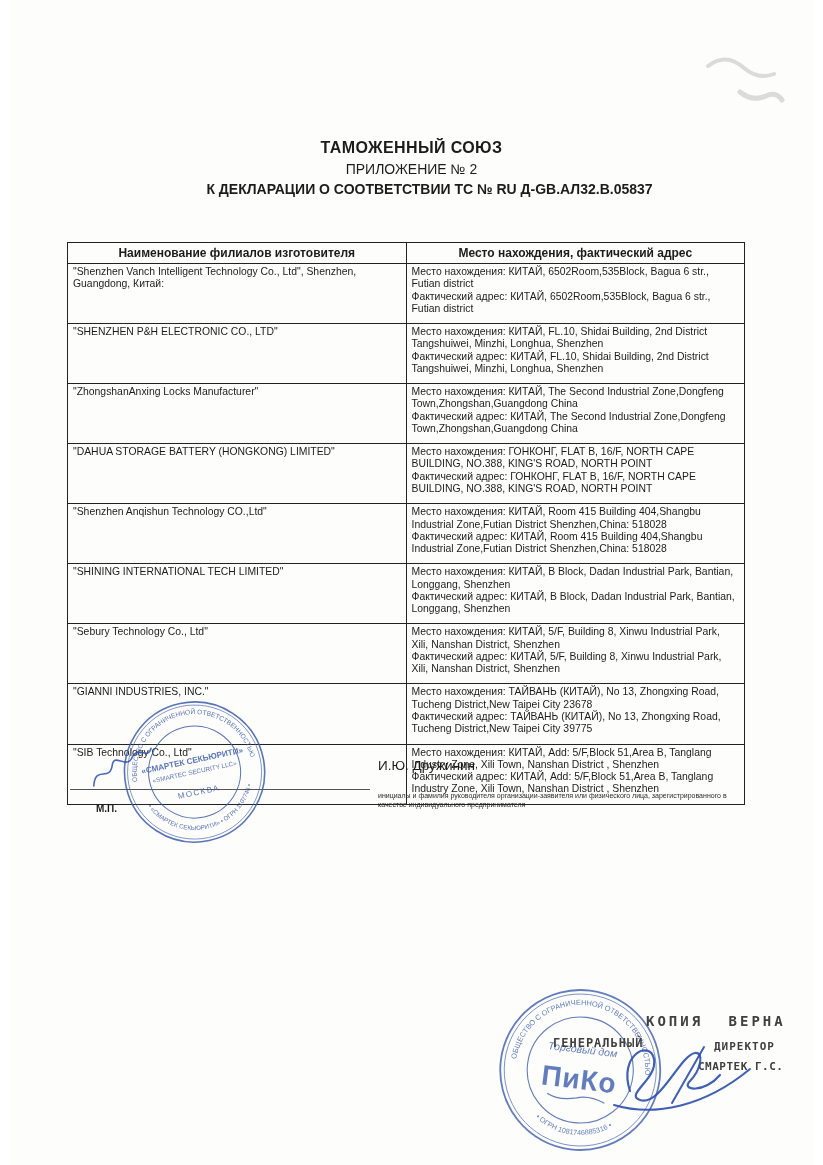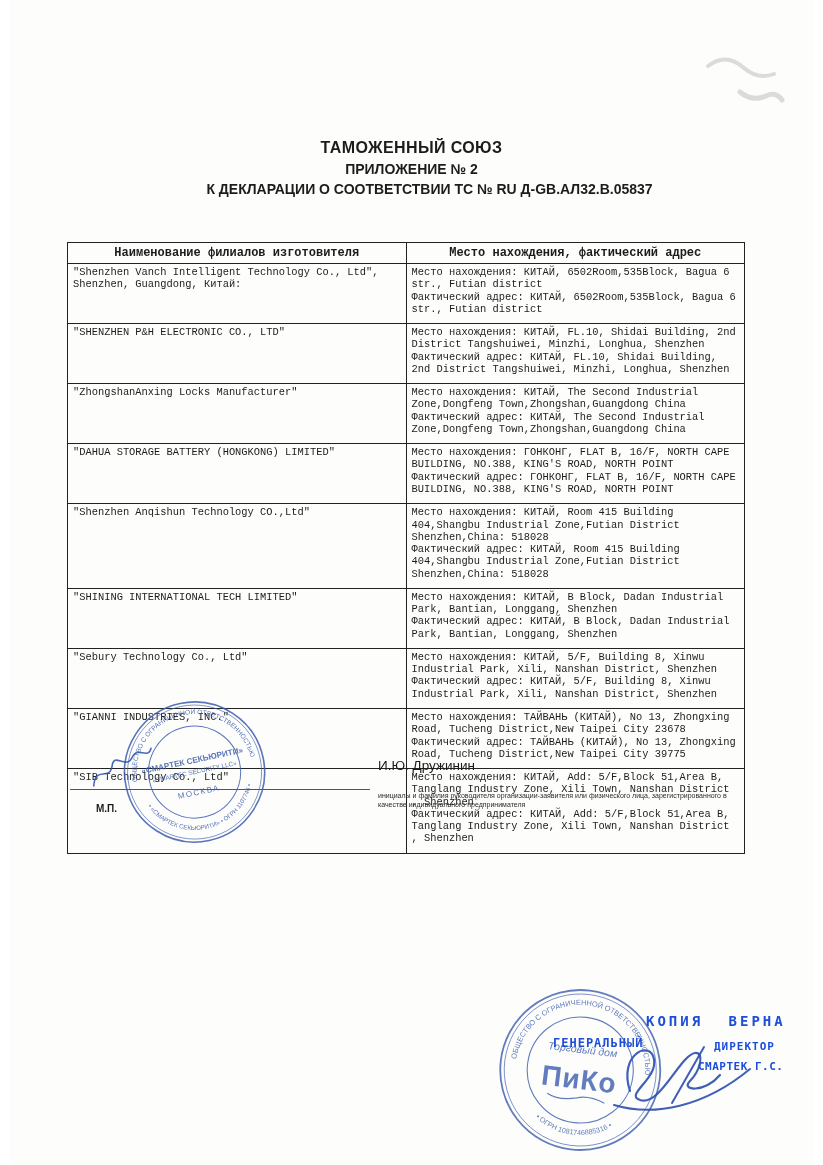--- a/index.html
+++ b/index.html
@@ -10,43 +10,43 @@
     height: 1165px;
     margin: 0 auto;
     background: #fdfdfb;
     font-family: "Liberation Sans", sans-serif;
     color: #1c1c1c;
     overflow: hidden;
   }
   
   .header { position: absolute; top: 139px; left: 0; width: 100%; text-align: center; }
   .t1 { font-size: 16px; font-weight: bold; letter-spacing: 0.4px; }
-  .t2 { font-size: 14px; font-weight: bold; margin-top: 4px; }
+  .t2 { font-size: 14px; font-weight: normal; margin-top: 4px; }
   .t3 { font-size: 14px; font-weight: bold; margin-top: 4px; padding-left: 36px; }
   .subtitle { font-size: 11.5px; font-weight: bold; margin: 7px auto 0; width: 700px; line-height: 1.3; }
   
   table.manu {
     position: absolute; top: 242px; left: 57px;
-    width: 678px; border-collapse: collapse; table-layout: fixed; font-family: Liberation Mono, monospace;
+    width: 678px; border-collapse: collapse; table-layout: fixed;
   }
   .manu th, .manu td { border: 1px solid #222; }
   .manu th { font-size: 12px; font-weight: bold; text-align: center; padding: 3px 2px; }
   .manu td { font-size: 10.4px; vertical-align: top; padding: 2px 5px 8px; line-height: 1.18; }
   .manu td.name { width: 338px; }
   
   .sig-name { position: absolute; top: 758px; left: 368px; font-size: 13.5px; }
   .sig-line { position: absolute; top: 789px; left: 60px; width: 300px; border-top: 1px solid #555; }
   .sig-caption { position: absolute; top: 791px; left: 368px; width: 350px; font-size: 7px; line-height: 1.35; color: #2a2a2a; }
   .mp-label { position: absolute; top: 803px; left: 86px; font-size: 10px; font-weight: bold; }
   
   .stamp { position: absolute; color: #3d5dae; opacity: 0.85; }
   .stamp-top { top: 697px; left: 110px; transform: rotate(-12deg); }
   .stamp-bottom { top: 985px; left: 485px; transform: rotate(7deg); opacity: 0.8; }
   .hand {
-    position: absolute; color: #1d4ed8;
+    position: absolute; color: #404040;
     font-family: "DejaVu Sans Mono", monospace; font-weight: bold;
   }
   .hand-copy { top: 1013px; left: 636px; font-size: 14px; letter-spacing: 3px; word-spacing: 14px; }
   .hand-dir1 { top: 1036px; left: 543px; font-size: 12px; letter-spacing: 1px; }
   .hand-dir2 { top: 1040px; left: 704px; font-size: 11px; letter-spacing: 1px; }
   .hand-name { top: 1060px; left: 688px; font-size: 11px; letter-spacing: 0.5px; }
   .sig-swirl-top { position: absolute; top: 748px; left: 76px; transform: rotate(-18deg); }
   .sig-swirl-bottom { position: absolute; top: 1033px; left: 598px; }
   .artifact { position: absolute; top: 48px; left: 690px; }
 </style>

